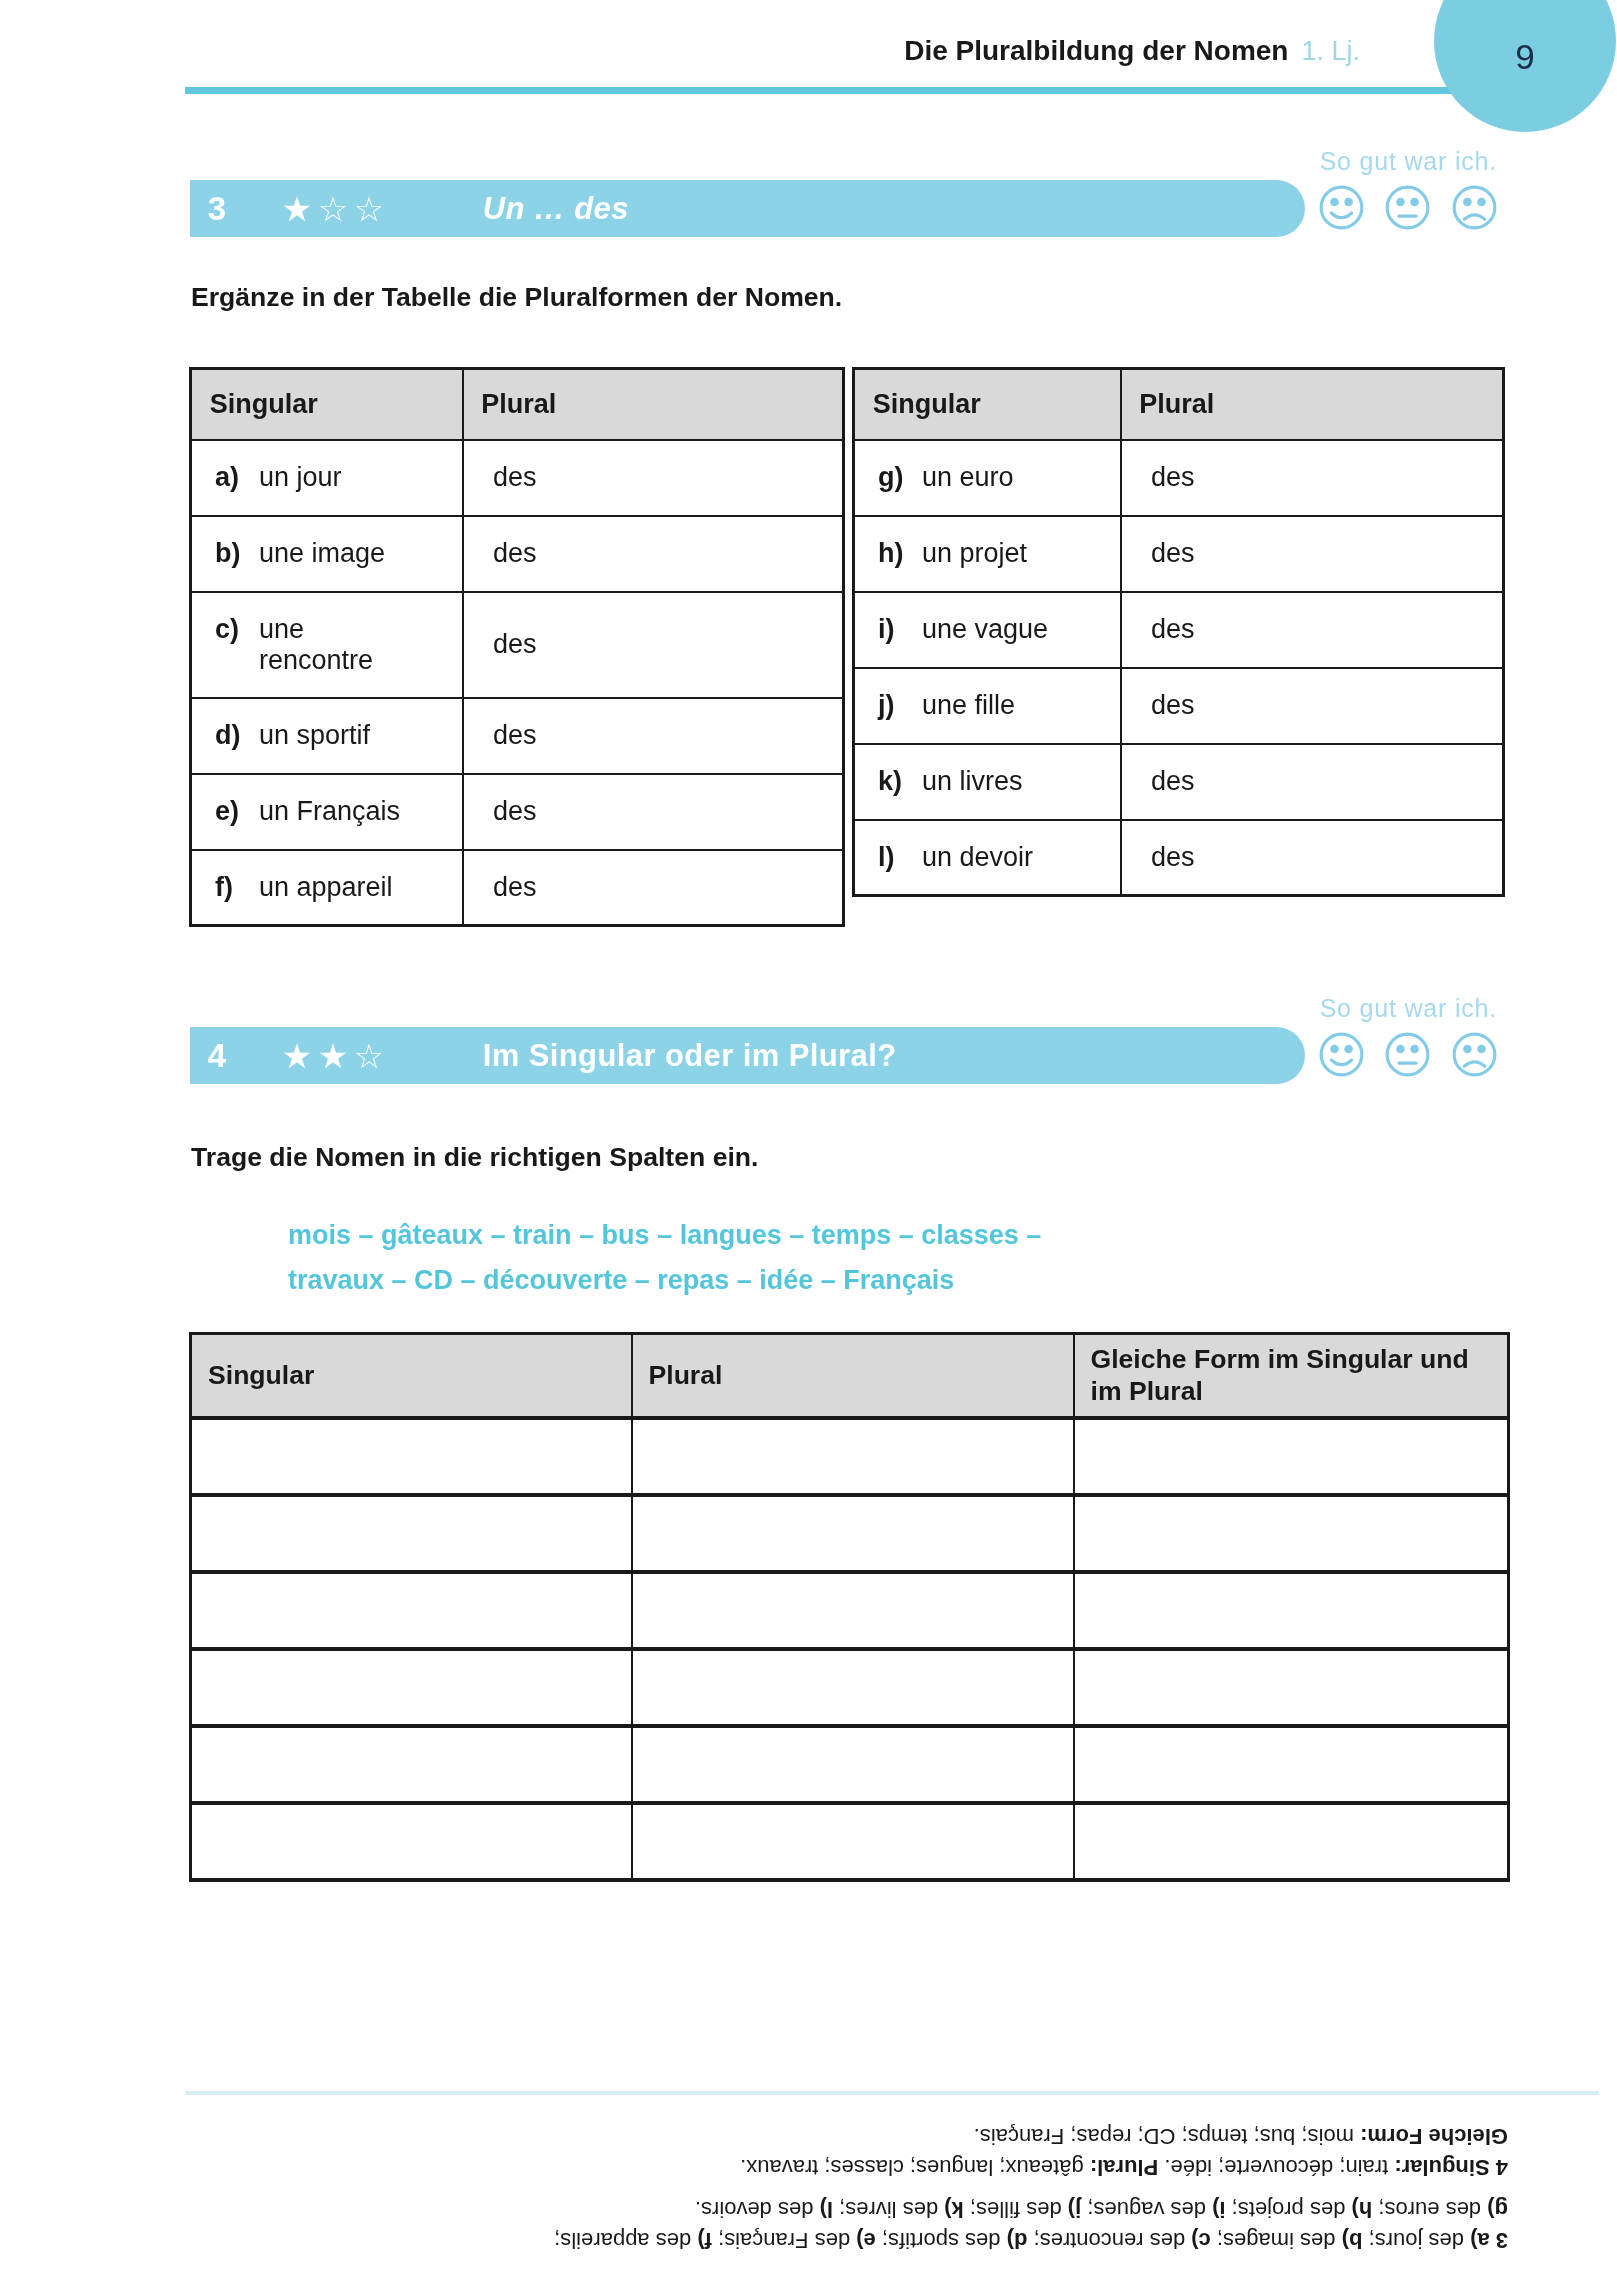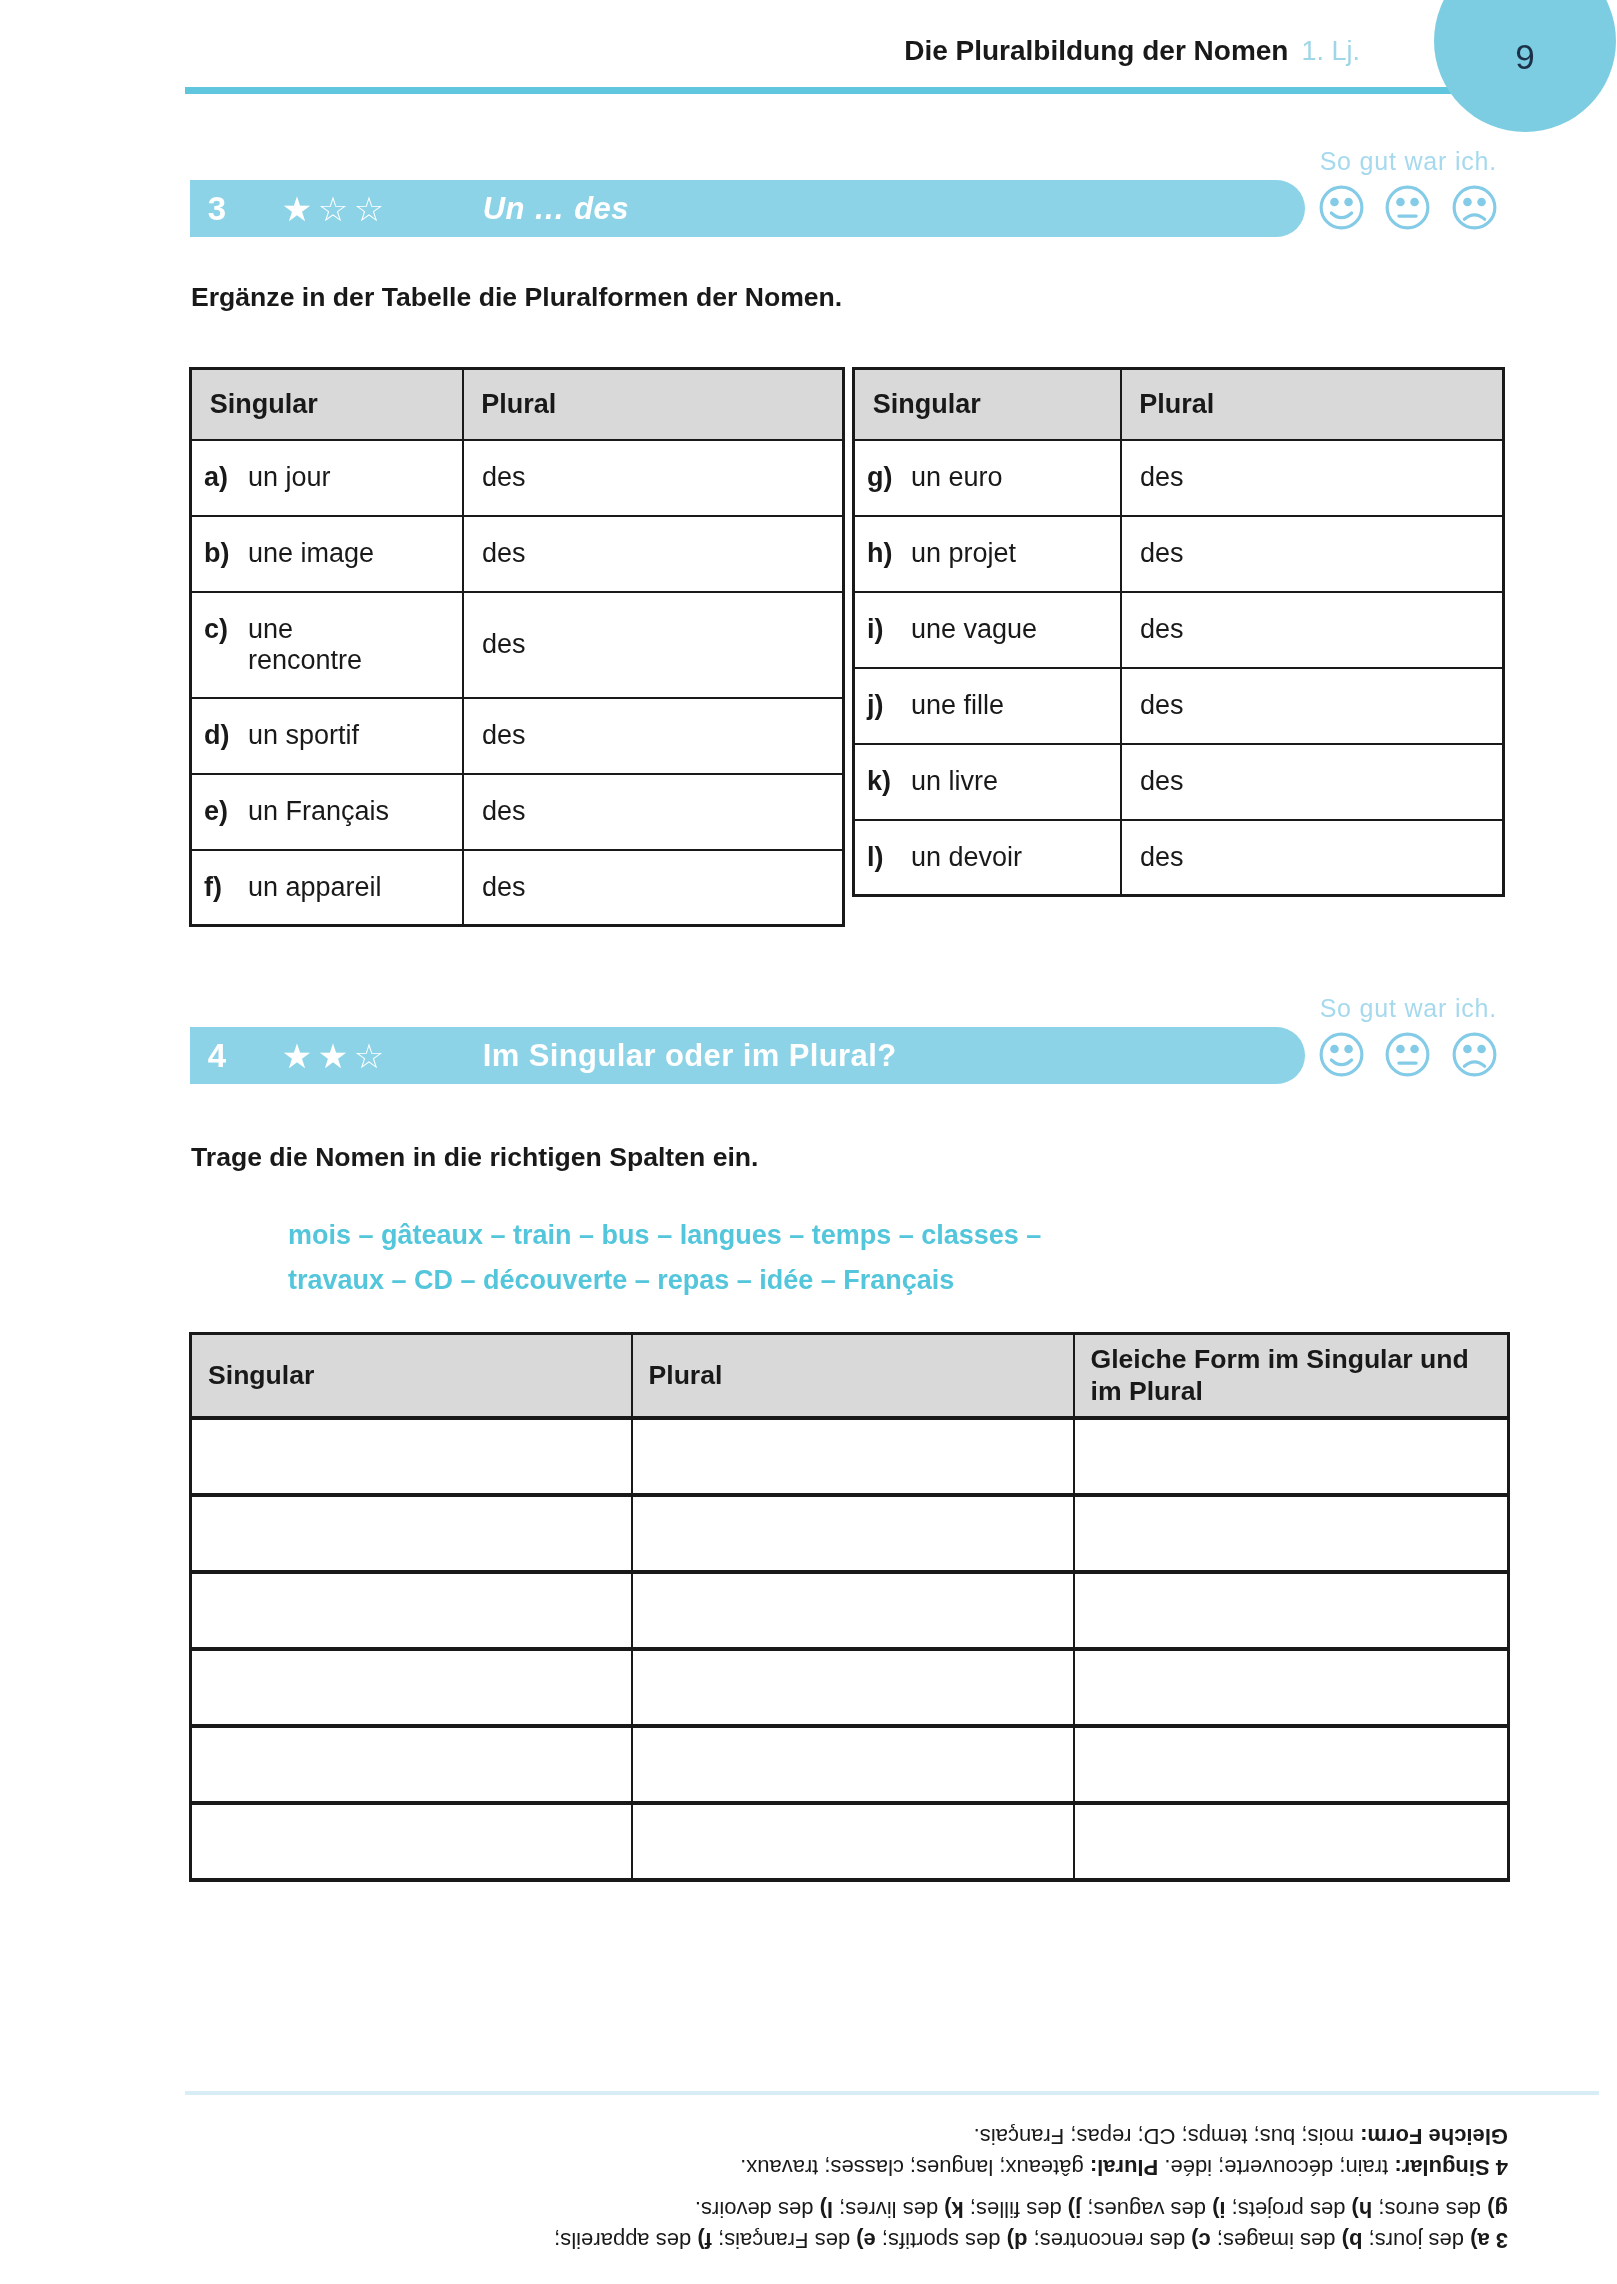--- a/index.html
+++ b/index.html
@@ -53,21 +53,21 @@
   .ex3-table { position:absolute; top:367px; }
   .ex3-table-left  { left:189px; }
   .ex3-table-right { left:852px; }
   .ex3-table table { table-layout:fixed; }
   .ex3-table th, .ex3-table td { border:2.4px solid #191919; }
   .ex3-table table { border:3.2px solid #191919; }
   .ex3-table th {
     height:71px; background:#d9d9d9; font-size:27px; font-weight:bold;
     text-align:left; padding-left:17.7px; color:#191919;
   }
-  .ex3-table td { height:76px; font-size:27px; vertical-align:middle; padding-left:12px; }
+  .ex3-table td { height:76px; font-size:27px; vertical-align:middle; padding-left:23px; }
   tr.tall td { height:106px; }
   .col-sg-l { width:272px; } .col-pl-l { width:381px; }
   .col-sg-r { width:267px; } .col-pl-r { width:383px; }
   .lbl { font-weight:bold; display:inline-block; width:44px; }
   .wrd2 { display:block; margin-left:44px; }
   .pl span { padding-left:6.4px; }
 
   
   .wordlist { position:absolute; left:288px; top:1213px; font-size:27px; font-weight:bold; color:#53c6db; line-height:45px; }
 
@@ -197,21 +197,21 @@
       </tr>
       <tr>
         <td><span class="lbl">i)</span><span>une vague</span></td>
         <td class="pl"><span>des</span></td>
       </tr>
       <tr>
         <td><span class="lbl">j)</span><span>une fille</span></td>
         <td class="pl"><span>des</span></td>
       </tr>
       <tr>
-        <td><span class="lbl">k)</span><span>un livre</span></td>
+        <td><span class="lbl">k)</span><span>un livres</span></td>
         <td class="pl"><span>des</span></td>
       </tr>
       <tr>
         <td><span class="lbl">l)</span><span>un devoir</span></td>
         <td class="pl"><span>des</span></td>
       </tr>
     </tbody>
       </table>
   </div>
 

